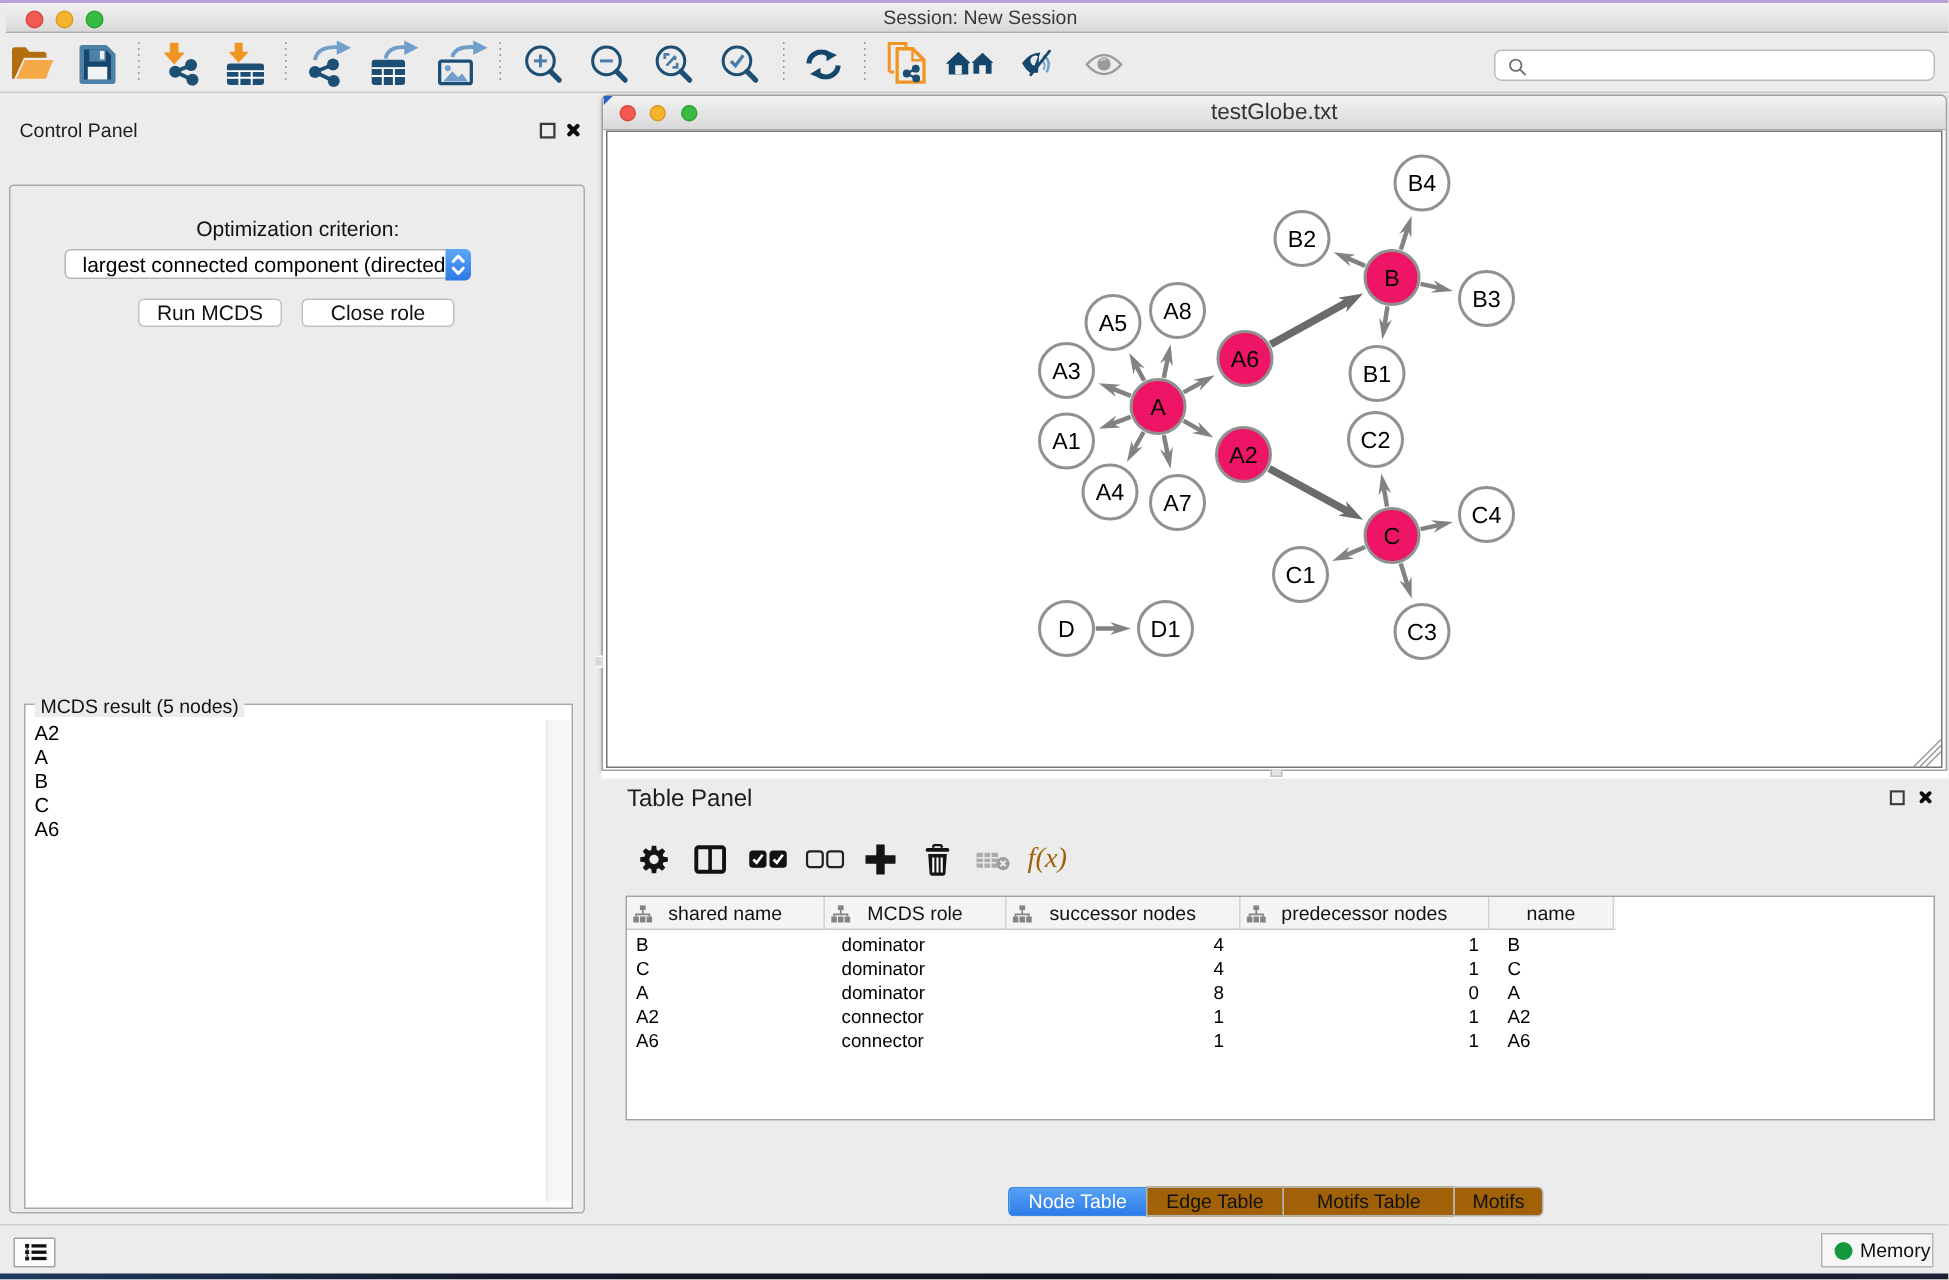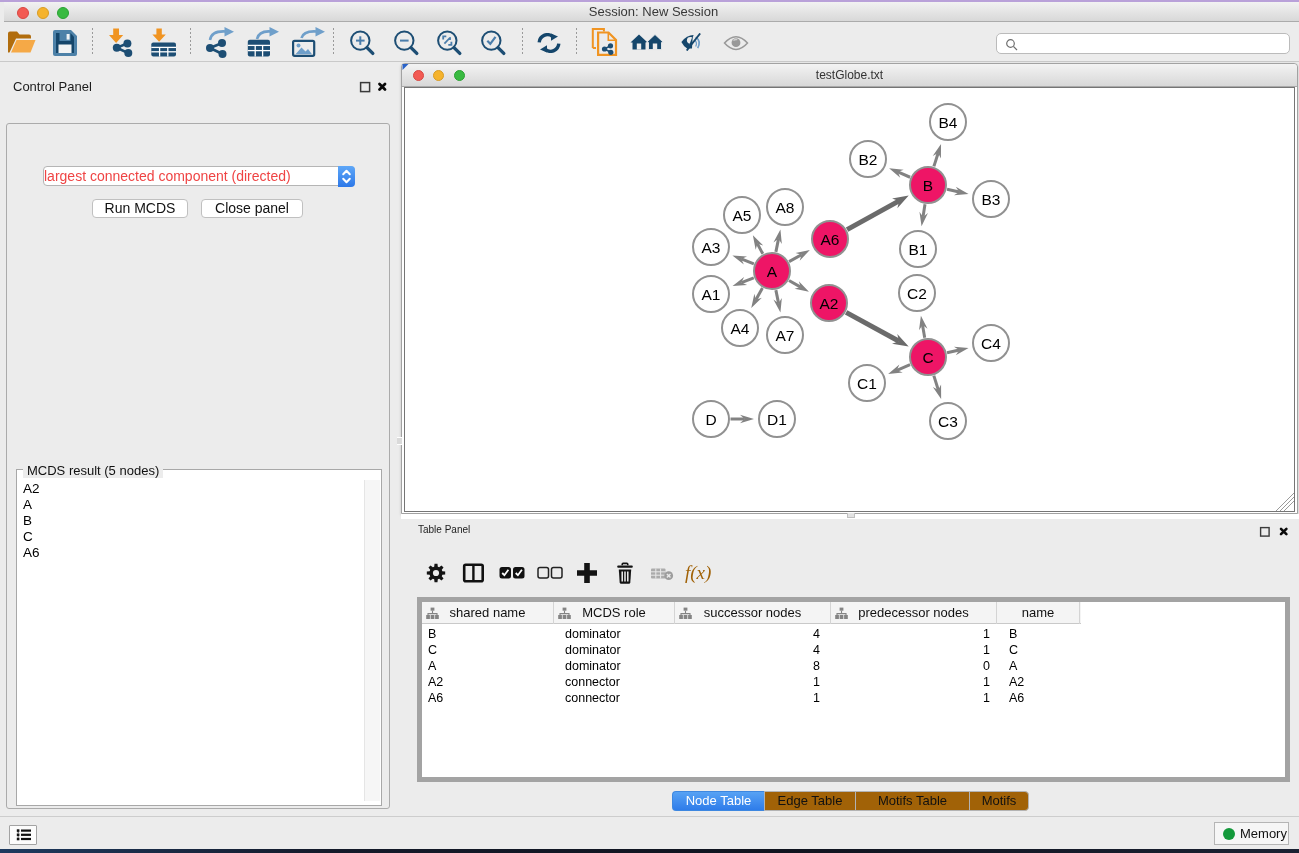--- a/index.html
+++ b/index.html
@@ -25,42 +25,42 @@
 
 #cpanel { left:0; top:70px; width:397px; height:755px; background:#ececec; }
 #cpanel-hd { left:13px; top:9px; font-size:13px; color:#1c1c1c; }
 #cp-tabs { left:78px; top:35px; height:20px; display:flex; }
 .cptab { border:1px solid #a9a9a9; border-right:none; background:#fff; font-size:13.5px; color:#111; line-height:17px; text-align:center; }
 .cptab:first-child { border-radius:4px 0 0 4px; }
 .cptab:last-child { border-right:1px solid #a9a9a9; border-radius:0 4px 4px 0; }
 .cptab.sel { background:linear-gradient(#58a4f5,#2d7ce9); color:#fff; border-color:#3d87e0; }
 #cp-pane { left:6px; top:53px; width:384px; height:686px; border:1px solid #ababab; border-radius:3px; background:#ececec; }
 #opt-label { left:0; top:74px; width:100%; text-align:center; font-size:14px; color:#111; }
-#cp-select { left:43px; top:96px; width:312px; height:20px; background:#fff; border:1px solid #b5b5b5; border-radius:4px; font-size:14px; color:#ef4444; line-height:18px; }
+#cp-select { left:43px; top:96px; width:271px; height:20px; background:#fff; border:1px solid #b5b5b5; border-radius:4px; font-size:14px; color:#000000; line-height:18px; padding-left:11px; }
 #cp-stepper { right:-1px; top:-1px; width:17px; height:21px; border-radius:0 4px 4px 0; background:linear-gradient(#5ea7f8,#2d78e8); }
 .btn { position:absolute; top:129px; height:19px; background:#fff; border:1px solid #c0c0c0; border-radius:4px; font-size:14px; color:#111; text-align:center; line-height:17px; }
 #btn-run { left:92px; width:96px; }
 #btn-close { left:201px; width:102px; }
 #fieldset { left:16px; top:399px; width:366px; height:337px; border:1px solid #a8a8a8; background:#fff; }
 #fs-legend { left:6px; top:-7px; background:#ececec; padding:0 4px; font-size:13px; color:#111; }
 #fs-list { left:1px; top:1px; width:346px; height:333px; background:#fff; font-size:13.5px; color:#000; padding:10px 0 0 5px; line-height:16px; }
 #fs-scroll { left:347px; top:10px; width:16px; height:321px; background:#f6f6f6; border-left:1px solid #e5e5e5; }
 
 
 #netwin { left:401px; top:63px; width:897px; height:451px; background:#fff; border:1px solid #a2a2a2; border-radius:4px 4px 0 0; box-shadow:0 1px 3px rgba(0,0,0,.18); }
 #netwin-tb { left:0; top:0; width:100%; height:23px; background:linear-gradient(#f3f3f3,#d8d8d8); border-bottom:1px solid #a9a9a9; border-radius:4px 4px 0 0; }
-#netwin-tb .title { width:100%; text-align:center; font-size:12px; color:#333; line-height:22px; }
+#netwin-tb .title { width:100%; text-align:center; font-size:15px; color:#333; line-height:22px; }
 #netwin .light { width:11px; height:11px; top:6px; }
 #canvas { left:2px; top:23px; width:891px; height:425px; background:#fff; border:1px solid #757575; }
 
 
 #tpanel { left:403px; top:519px; width:896px; height:298px; background:#ececec; }
-#tpanel-hd { left:15px; top:5px; font-size:10px; color:#1c1c1c; }
+#tpanel-hd { left:15px; top:5px; font-size:16px; color:#1c1c1c; }
 #ttoolbar { left:14px; top:36px; height:36px; }
-#ttable { left:14px; top:78px; width:873px; height:185px; background:#fff; border:5px solid #a3a3a3; }
+#ttable { left:14px; top:78px; width:873px; height:150px; background:#fff; border:1px solid #a3a3a3; }
 #thead { left:0; top:0; width:659px; height:22px; background:#f4f4f4; border-bottom:1px solid #c9c9c9; display:flex; }
 .th { position:relative; height:22px; border-right:1px solid #d4d4d4; font-size:13px; color:#111; text-align:center; line-height:21px; }
 .trow { position:absolute; font-size:12.5px; color:#000; height:16px; line-height:16px; }
 #btabs { left:269px; top:272px; height:20px; display:flex; }
 #gapwhite { left:401px; top:514px; width:898px; height:5px; background:#fff; }
 #handle-h { left:847px; top:513px; width:8px; height:5px; background:#e3e3e3; border:1px solid #c0c0c0; border-top:none; }
 #handle-v { left:397px; top:437px; width:5px; height:8px; background:#dadada; border-top:1px solid #fff; border-bottom:1px solid #fff; }
 .btab { border:1px solid #b3b3b3; border-right:none; background:#a16207; font-size:13px; color:#111; line-height:18px; text-align:center; }
 .btab:first-child { border-radius:4px 0 0 4px; }
 .btab:last-child { border-right:1px solid #b3b3b3; border-radius:0 4px 4px 0; }
@@ -243,32 +243,33 @@
   </div>
 </div>
 
 <div id="cpanel" class="abs">
   <div id="cpanel-hd" class="abs">Control Panel</div>
   <svg class="abs" style="left:359px;top:11px;" width="30" height="12" viewBox="0 0 30 12">
       <rect x="1.6" y="1.6" width="9" height="9" fill="none" stroke="#3a3a3a" stroke-width="1.5"></rect>
       <path d="M20.5 3 L26 8.5 M26 3 L20.5 8.5" stroke="#0a0a0a" stroke-width="2.8" stroke-linecap="round"></path>
     </svg>
   <div id="cp-pane" class="abs"></div>
+  <div id="opt-label" class="abs">Optimization criterion:</div>
   <div id="cp-select" class="abs">largest connected component (directed)
     <div id="cp-stepper" class="abs">
       <svg width="17" height="21" viewBox="0 0 17 21">
           <g fill="none" stroke="#fff" stroke-width="2" stroke-linecap="round" stroke-linejoin="round">
             <path d="M5.2 8.2 L8.5 4.7 L11.8 8.2"></path>
             <path d="M5.2 12.8 L8.5 16.3 L11.8 12.8"></path>
           </g>
         </svg>
     </div>
   </div>
   <div id="btn-run" class="btn">Run MCDS</div>
-  <div id="btn-close" class="btn">Close panel</div>
+  <div id="btn-close" class="btn">Close role</div>
   <div id="fieldset" class="abs">
     <div id="fs-list" class="abs">A2<br>A<br>B<br>C<br>A6</div>
     <div id="fs-scroll" class="abs"></div>
     <div id="fs-legend" class="abs">MCDS result (5 nodes)</div>
   </div>
 </div>
 
 <div id="netwin" class="abs">
   <svg class="abs" style="left:0;top:0;z-index:5;" width="8" height="8" viewBox="0 0 8 8">
       <path d="M0.5 0 L6.5 0 L0.5 6 Z" fill="#2a62c8"></path>

